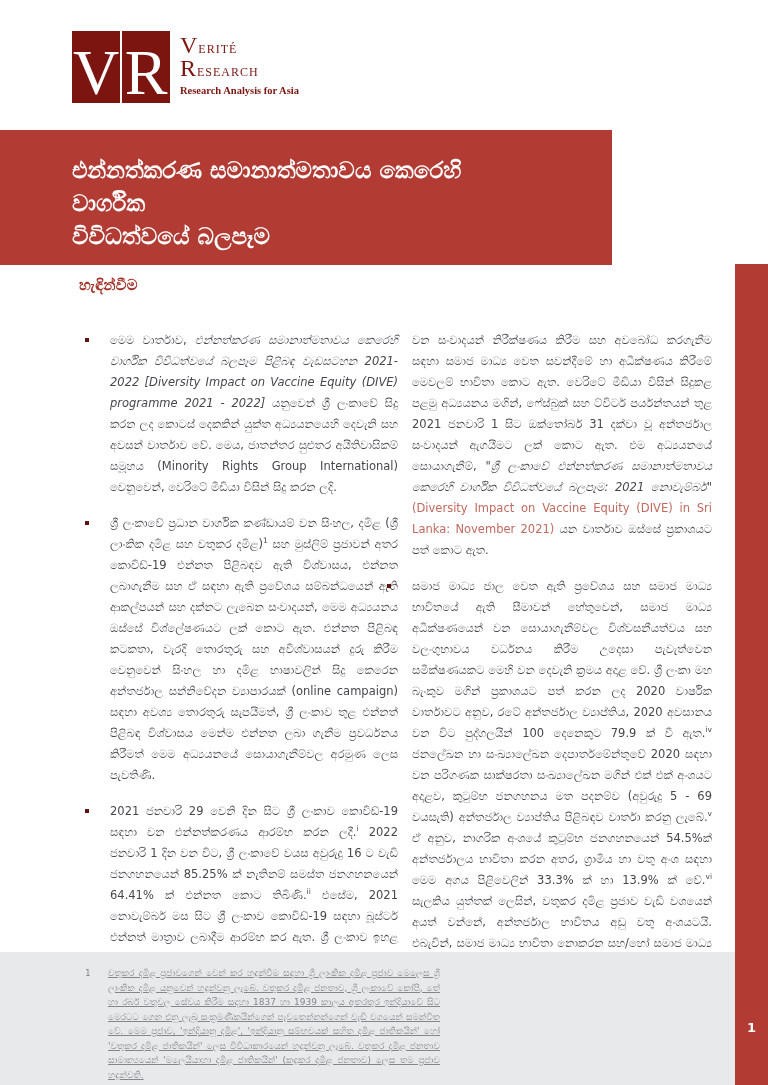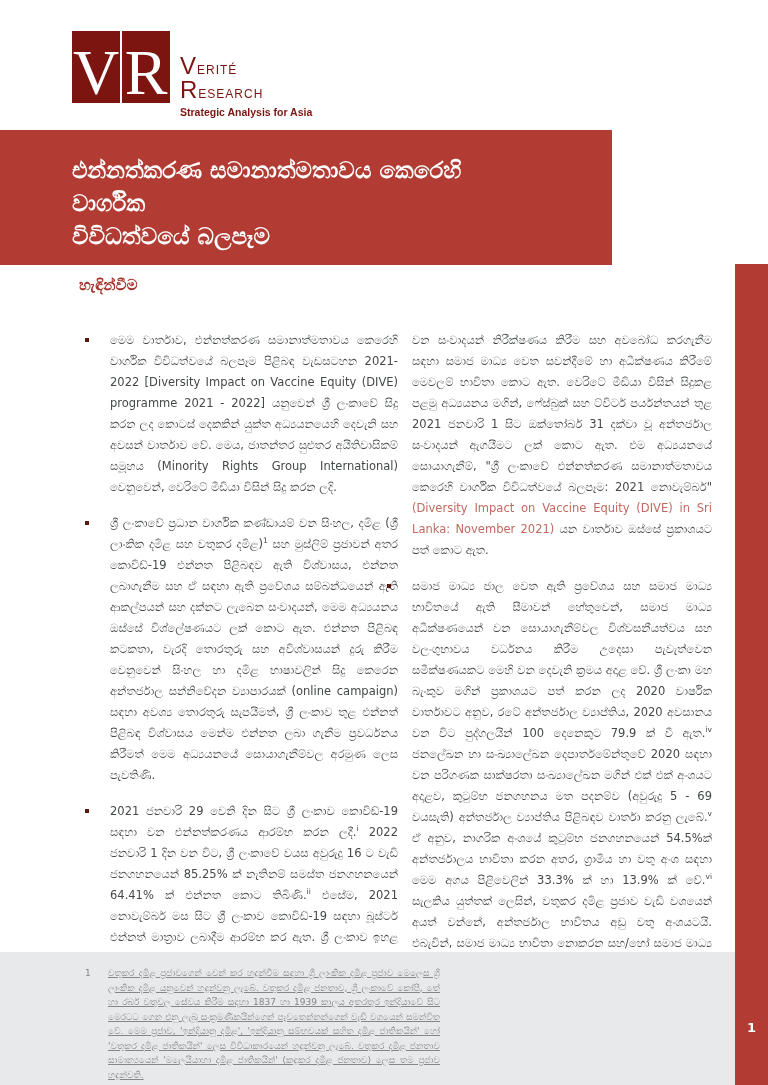--- a/index.html
+++ b/index.html
@@ -20,22 +20,22 @@
   
   .logo{position:absolute;left:72px;top:31px;width:360px;height:90px;}
   .logo-sq{position:absolute;top:0;width:48px;height:72px;background:var(--brand-maroon);}
   .logo-sq.sq-v{left:0;}
   .logo-sq.sq-r{left:50px;}
   .logo-letter{position:absolute;top:4px;width:48px;text-align:center;
     font-family:"Liberation Serif","DejaVu Serif",serif;font-size:64px;line-height:76px;
     color:#ffffff;font-weight:400;}
   .logo-letter.lv{left:0;}
   .logo-letter.lr{left:50px;}
-  .logo-words{position:absolute;left:108px;top:24px;color:var(--brand-maroon);
-    font-family:Liberation Sans, sans-serif;}
+  .logo-words{position:absolute;left:108px;top:4px;color:var(--brand-maroon);
+    font-family:Liberation Serif, serif;}
   .logo-word{display:block;font-size:17px;letter-spacing:1px;line-height:21px;font-variant:small-caps;text-transform:lowercase;}
   .logo-word::first-letter{font-size:24px;text-transform:uppercase;}
   .logo-tagline{display:block;margin-top:3px;font-size:10.5px;font-weight:bold;line-height:13px;}
 
   
   .banner{position:absolute;left:0;top:130px;width:612px;height:135px;background:var(--banner-red);
     padding:24px 80px 0 72px;color:#ffffff;}
   .banner-title{font-weight:bold;font-size:23px;line-height:33px;max-width:600px;}
   .banner-date{margin-top:12px;font-size:17px;font-weight:400;opacity:.95;}
 
@@ -46,21 +46,21 @@
 
   
   .section-heading{position:absolute;left:79px;top:276px;color:var(--heading-red);
     font-size:15px;font-weight:bold;letter-spacing:.3px;}
   .col{position:absolute;top:330px;color:var(--body-text);font-size:11.5px;line-height:21px;text-align:justify;}
   .col-left{left:85px;width:313px;}
   .col-right{left:387px;width:325px;}
   .para{position:relative;padding-left:25px;margin-bottom:15px;}
   .marker{position:absolute;left:0;top:8px;width:4px;height:4px;background:var(--bullet-maroon);}
   .seg-r{font-style:normal;}
-  .seg-i{}
+  .seg-i{font-style:italic;}
   .seg-l{font-style:normal;color:var(--link-salmon);cursor:pointer;}
   sup.seg-sup{font-size:7.5px;line-height:0;vertical-align:super;}
 
   
   .footer{position:absolute;left:0;top:952px;width:768px;height:133px;background:var(--footer-bg);}
   .footnote{position:absolute;left:85px;top:14px;width:355px;color:var(--footnote-gray);
     font-size:9px;line-height:14.5px;text-align:justify;}
   .footnote-num{position:absolute;left:0;top:0;}
   .footnote-text{display:block;padding-left:23px;text-decoration:underline;}
 </style>
@@ -70,21 +70,21 @@
 <div class="page">
 
   <div class="logo">
     <div class="logo-sq sq-v"></div>
     <div class="logo-sq sq-r"></div>
     <div class="logo-letter lv">V</div>
     <div class="logo-letter lr">R</div>
     <div class="logo-words">
       <span class="logo-word">Verité</span>
       <span class="logo-word">Research</span>
-      <span class="logo-tagline">Strategic Analysis for Asia</span>
+      <span class="logo-tagline">Research Analysis for Asia</span>
     </div>
   </div>
 
   <div class="banner">
     <div class="banner-title">
       <div>එන්නත්කරණ සමානාත්මතාවය කෙරෙහි වාර්ගික</div>
       <div>විවිධත්වයේ බලපෑම</div>
     </div>
     <div class="banner-date">2022 මාර්තු</div>
   </div>

